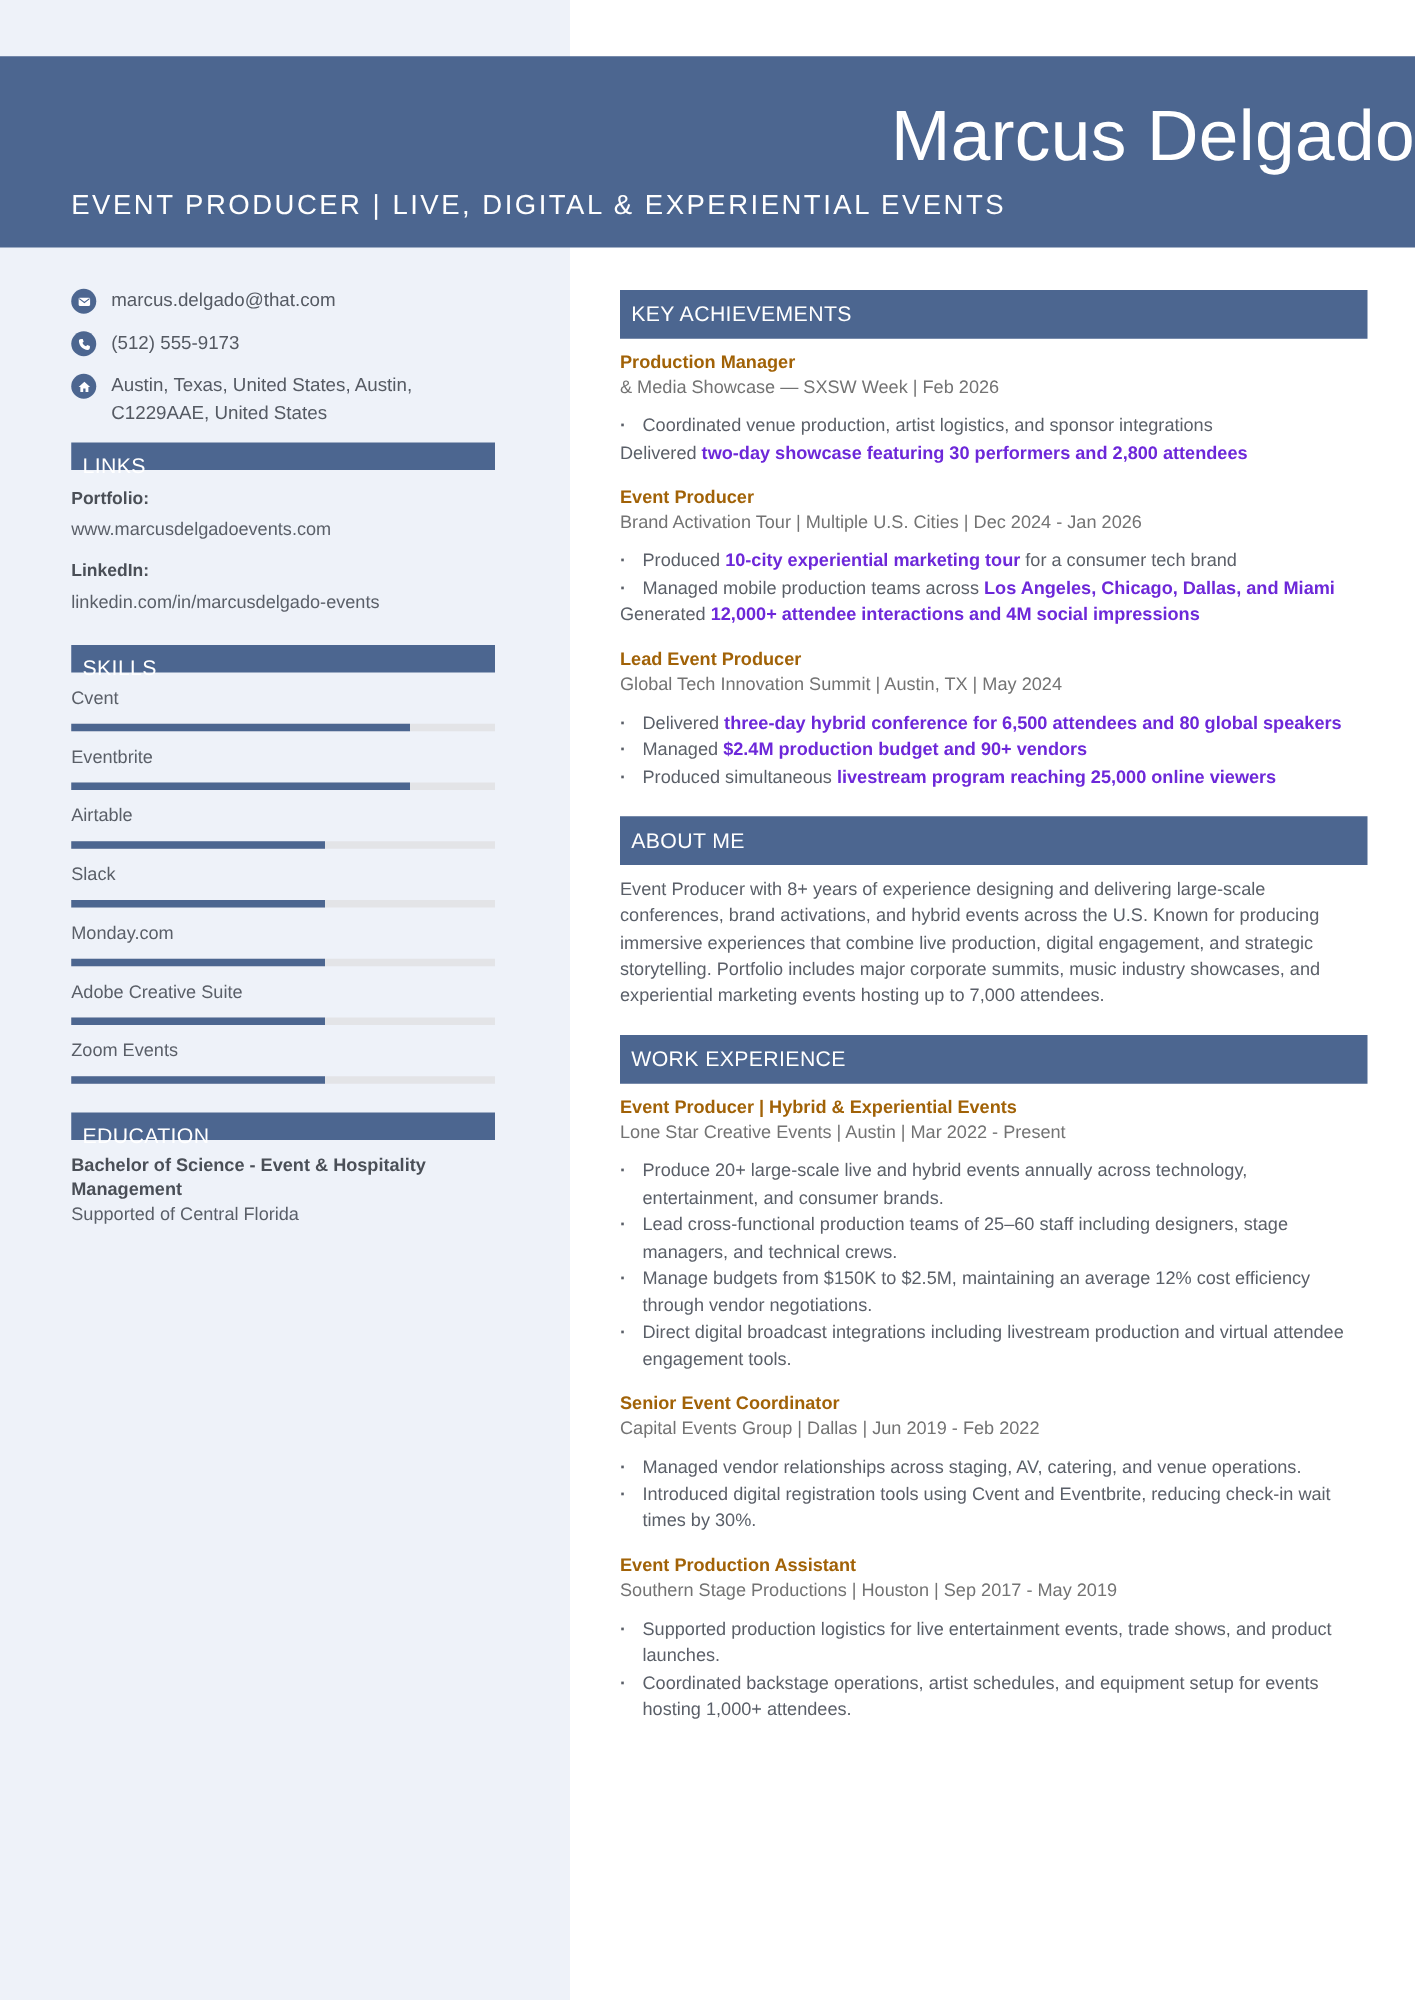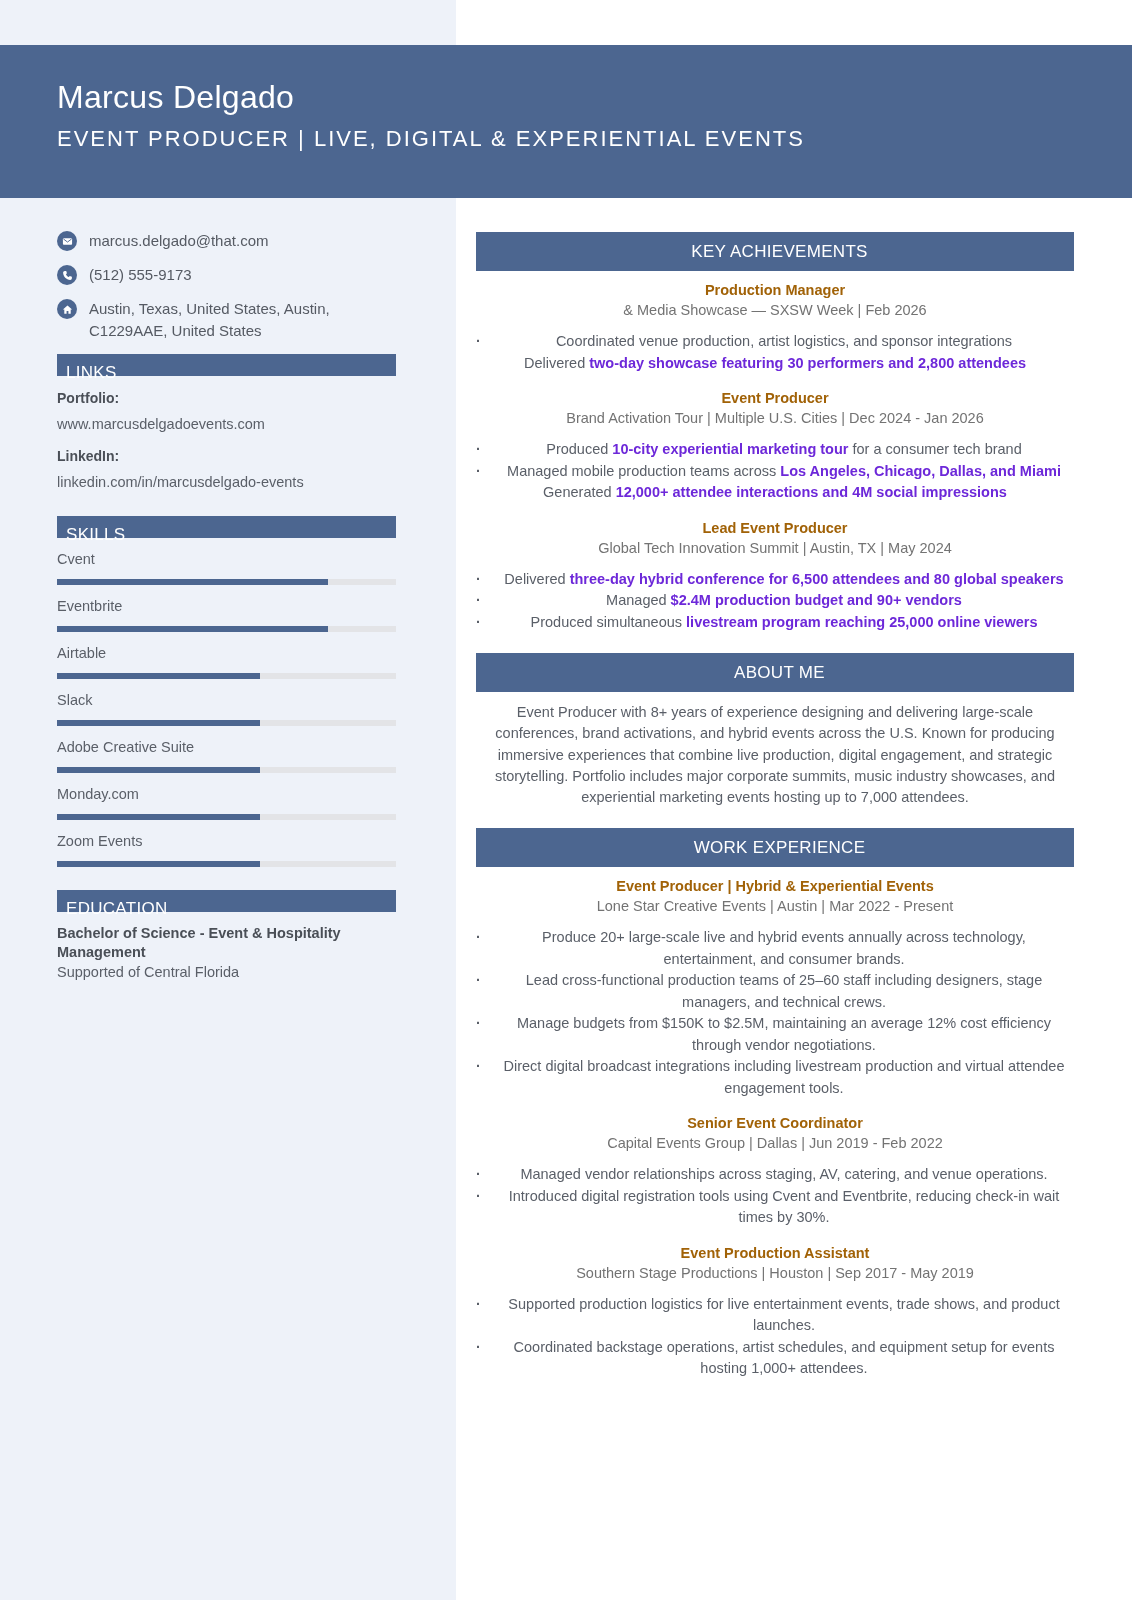--- a/index.html
+++ b/index.html
@@ -13,22 +13,23 @@
   .sidebar-bg {
     position: absolute; left: 0; top: 0; width: 456px; height: 1600px;
     background: #eef2f9;
   }
   .header-band {
     position: absolute; left: 0; top: 45px; width: 1132px; height: 153px;
     background: #4c6690;
     padding: 36px 0 0 57px;
   }
   .name {
-    font-size: 32px; color: #ffffff; font-weight: normal; letter-spacing: 0.3px;
+    font-size: 57px; color: #ffffff; font-weight: normal; letter-spacing: 0.3px;
     line-height: 1;
+    text-align: right;
   }
   .headline {
     margin-top: 15px;
     font-size: 22px; color: #ffffff; letter-spacing: 2px; line-height: 1;
   }
 
   .left-col {
     position: absolute; left: 57px; top: 230px; width: 339px;
   }
   .contact-row {
@@ -64,21 +65,21 @@
     position: absolute; left: 0; top: 0; height: 6px; background: #4c6690;
   }
 
   .edu-sec { margin-top: 23px; }
   .edu-degree {
     margin-top: 12px; font-size: 14.5px; font-weight: bold; color: #4a4f57; line-height: 19px;
   }
   .edu-school { font-size: 14.5px; color: #5a5f68; line-height: 20px; }
 
   .right-col {
-    position: absolute; left: 476px; top: 232px; width: 598px; text-align: center;
+    position: absolute; left: 496px; top: 232px; width: 598px;
   }
   .right-col .sec-head { height: 39px; line-height: 39px; }
   .entry-title {
     font-size: 14.5px; font-weight: bold; color: #a16207; line-height: 20px; margin-top: 9px;
   }
   .entry-sub {
     font-size: 14.5px; color: #737373; line-height: 20px;
   }
   .bullets { margin-top: 11px; }
   .bullet {
@@ -167,27 +168,27 @@
             <div class="skill-fill" style="width: 60%;"></div>
           </div>
       </div>
       <div class="skill">
         <div class="skill-name">Slack</div>
         <div class="skill-track">
             <div class="skill-fill" style="width: 60%;"></div>
           </div>
       </div>
       <div class="skill">
+        <div class="skill-name">Monday.com</div>
+        <div class="skill-track">
+            <div class="skill-fill" style="width: 60%;"></div>
+          </div>
+      </div>
+      <div class="skill">
         <div class="skill-name">Adobe Creative Suite</div>
-        <div class="skill-track">
-            <div class="skill-fill" style="width: 60%;"></div>
-          </div>
-      </div>
-      <div class="skill">
-        <div class="skill-name">Monday.com</div>
         <div class="skill-track">
             <div class="skill-fill" style="width: 60%;"></div>
           </div>
       </div>
       <div class="skill">
         <div class="skill-name">Zoom Events</div>
         <div class="skill-track">
             <div class="skill-fill" style="width: 60%;"></div>
           </div>
       </div>

